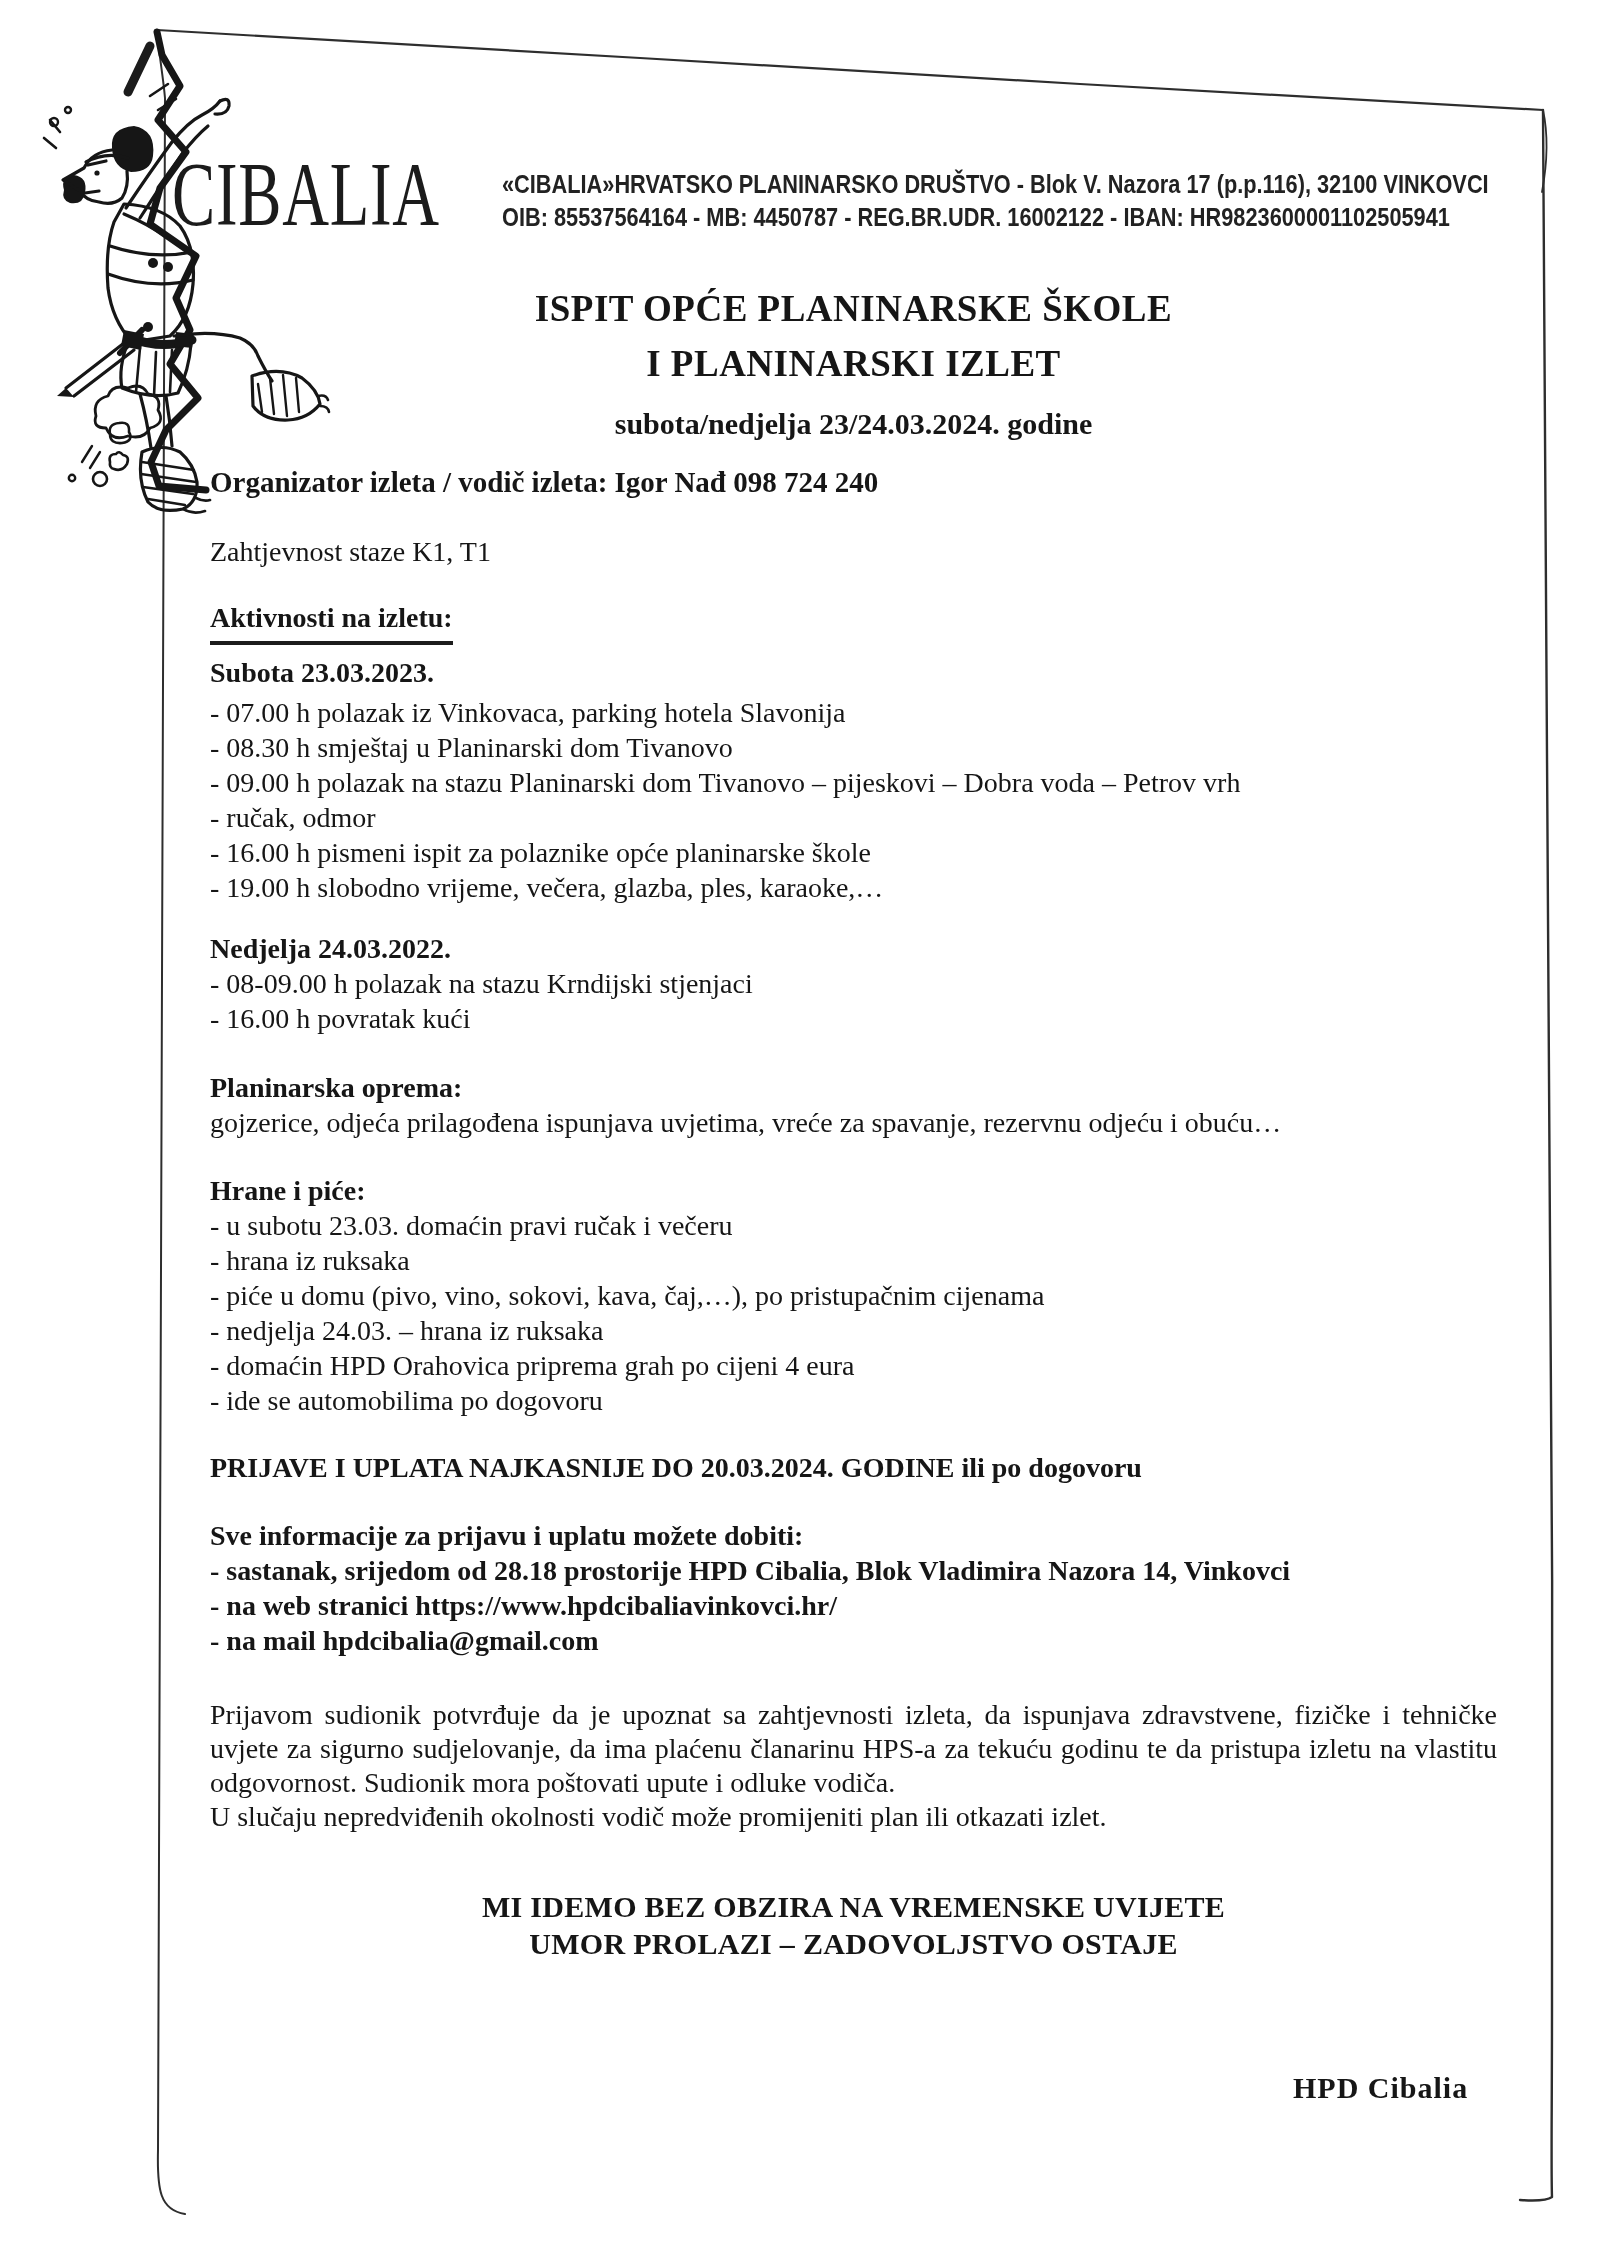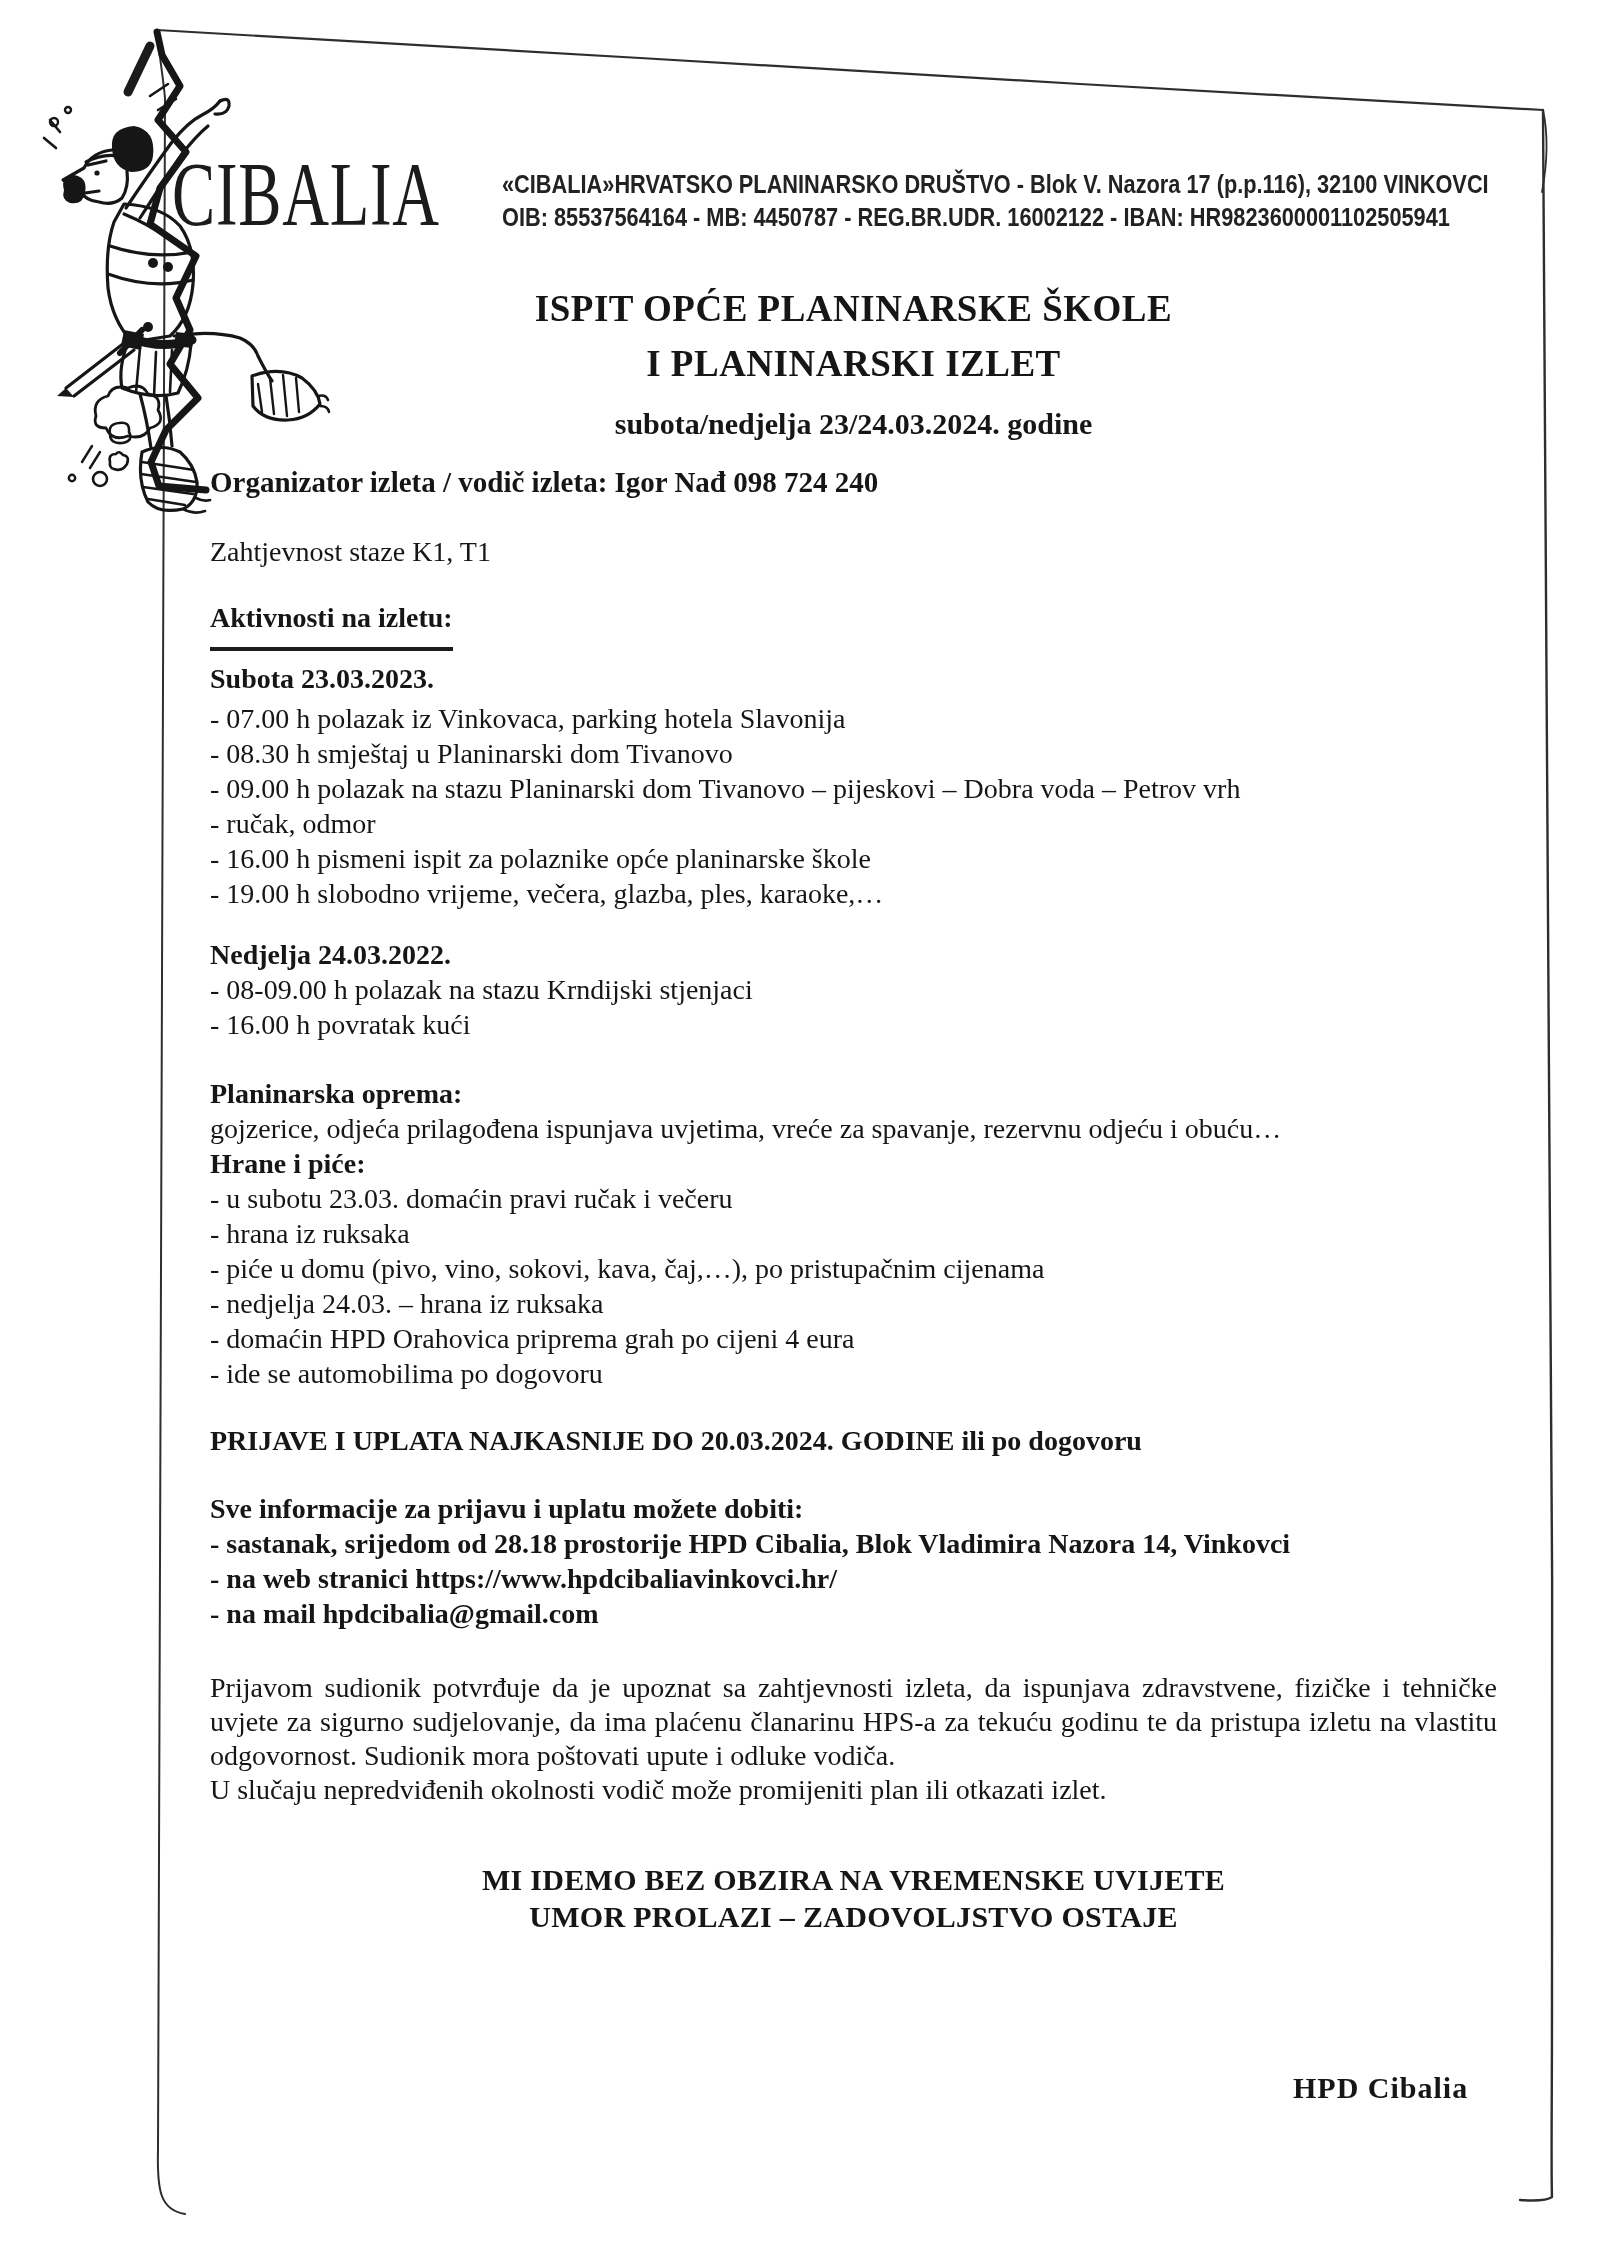--- a/index.html
+++ b/index.html
@@ -27,26 +27,26 @@
   .title-line{font-size:37px;line-height:42px;font-weight:700;letter-spacing:0.5px;}
   .title-line2{margin-top:13px;}
   .title-date{font-size:30px;line-height:36px;font-weight:700;margin-top:21px;}
   #organizer{left:210px;top:465px;font-size:29px;line-height:34px;font-weight:700;white-space:nowrap;}
   #difficulty{left:210px;top:535px;font-size:28px;line-height:34px;white-space:nowrap;}
   
   #main{left:210px;top:600px;width:1287px;font-size:28px;line-height:35px;}
   .line{white-space:nowrap;}
   .bold{font-weight:700;}
   .section-heading{font-weight:700;}
-  #activities-heading{display:inline-block;border-bottom:4px solid #1c1c1c;padding-bottom:12px;}
+  #activities-heading{display:inline-block;border-bottom:4px solid #1c1c1c;padding-bottom:6px;}
   .mt-sat{margin-top:10px;}
   .mt-items{margin-top:5px;}
   .mt-sun{margin-top:26px;}
   .mt-oprema{margin-top:34px;}
-  .mt-hrana{}
+  .mt-hrana{margin-top:33px;}
   .mt-prijevoz{margin-top:27px;}
   .mt-deadline{margin-top:32px;}
   .mt-info{margin-top:33px;}
   .mt-disclaimer{margin-top:40px;}
   #disclaimer-p1{line-height:34px;text-align:justify;}
   #disclaimer-p2{line-height:34px;}
   #motto{margin-top:54px;text-align:center;font-weight:700;font-size:30px;line-height:37px;letter-spacing:0.3px;}
   #signature{left:1293px;top:2070px;font-size:30px;line-height:36px;font-weight:700;letter-spacing:1px;white-space:nowrap;}
 </style>
 </head>

